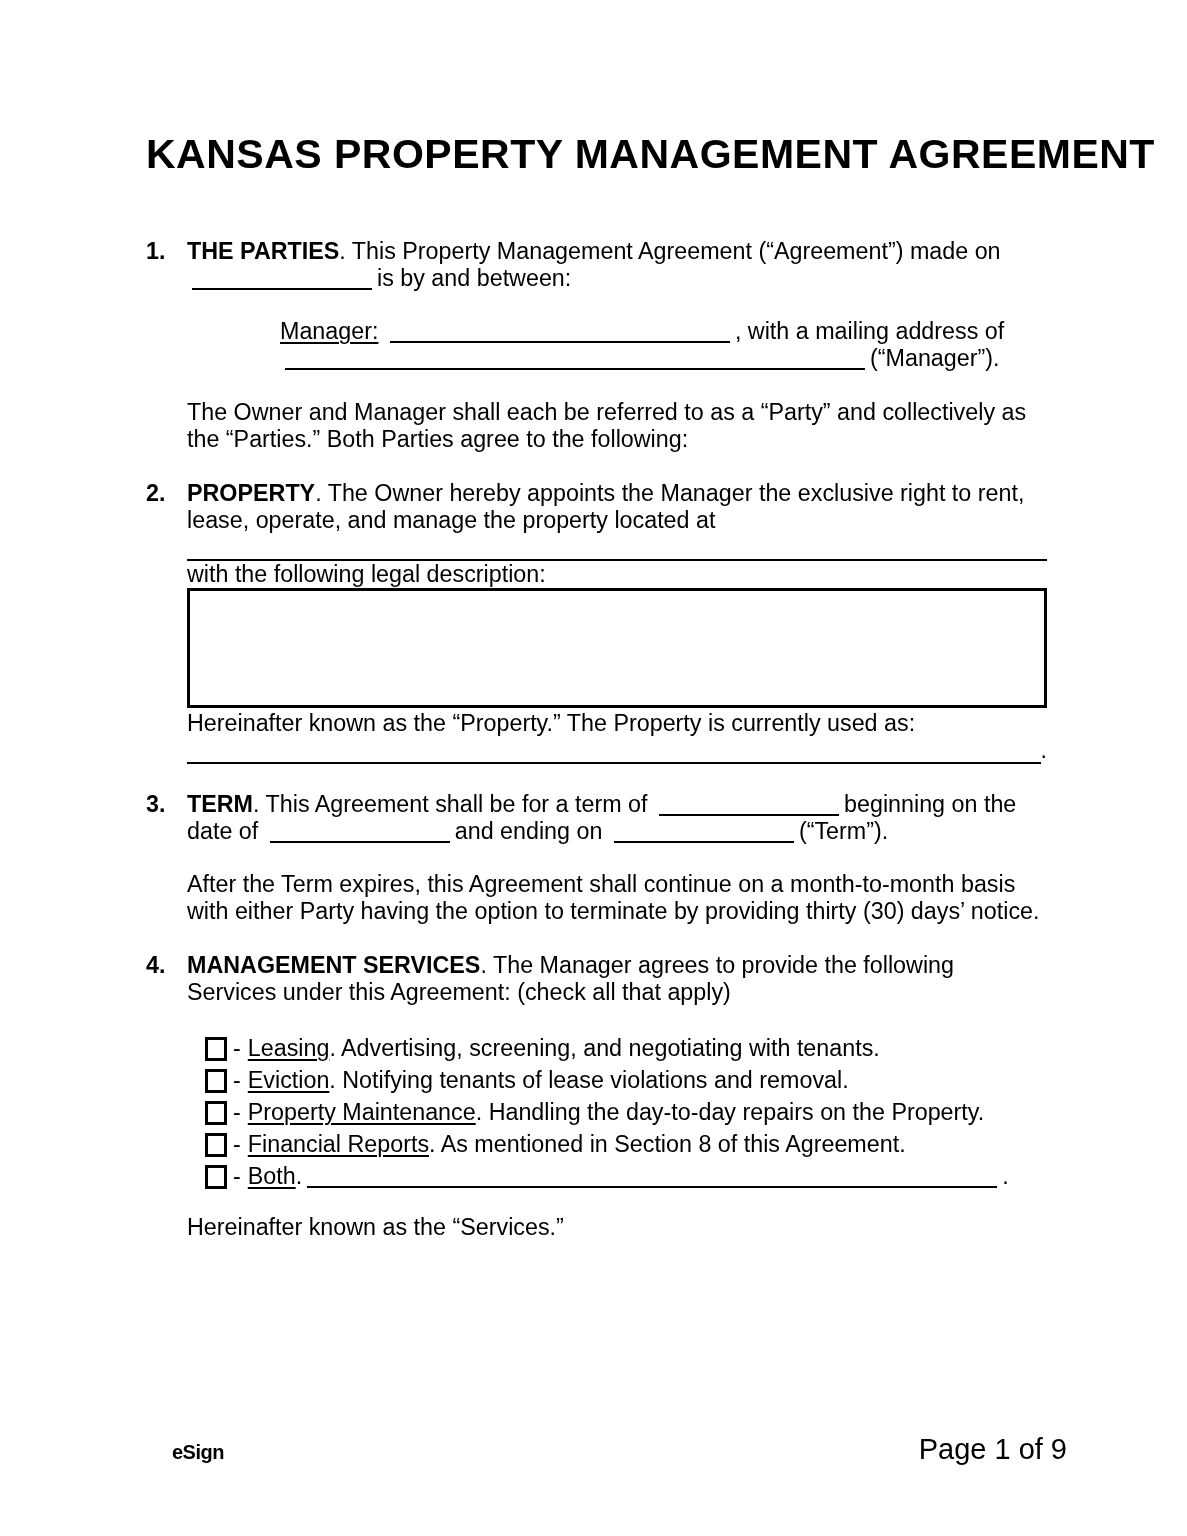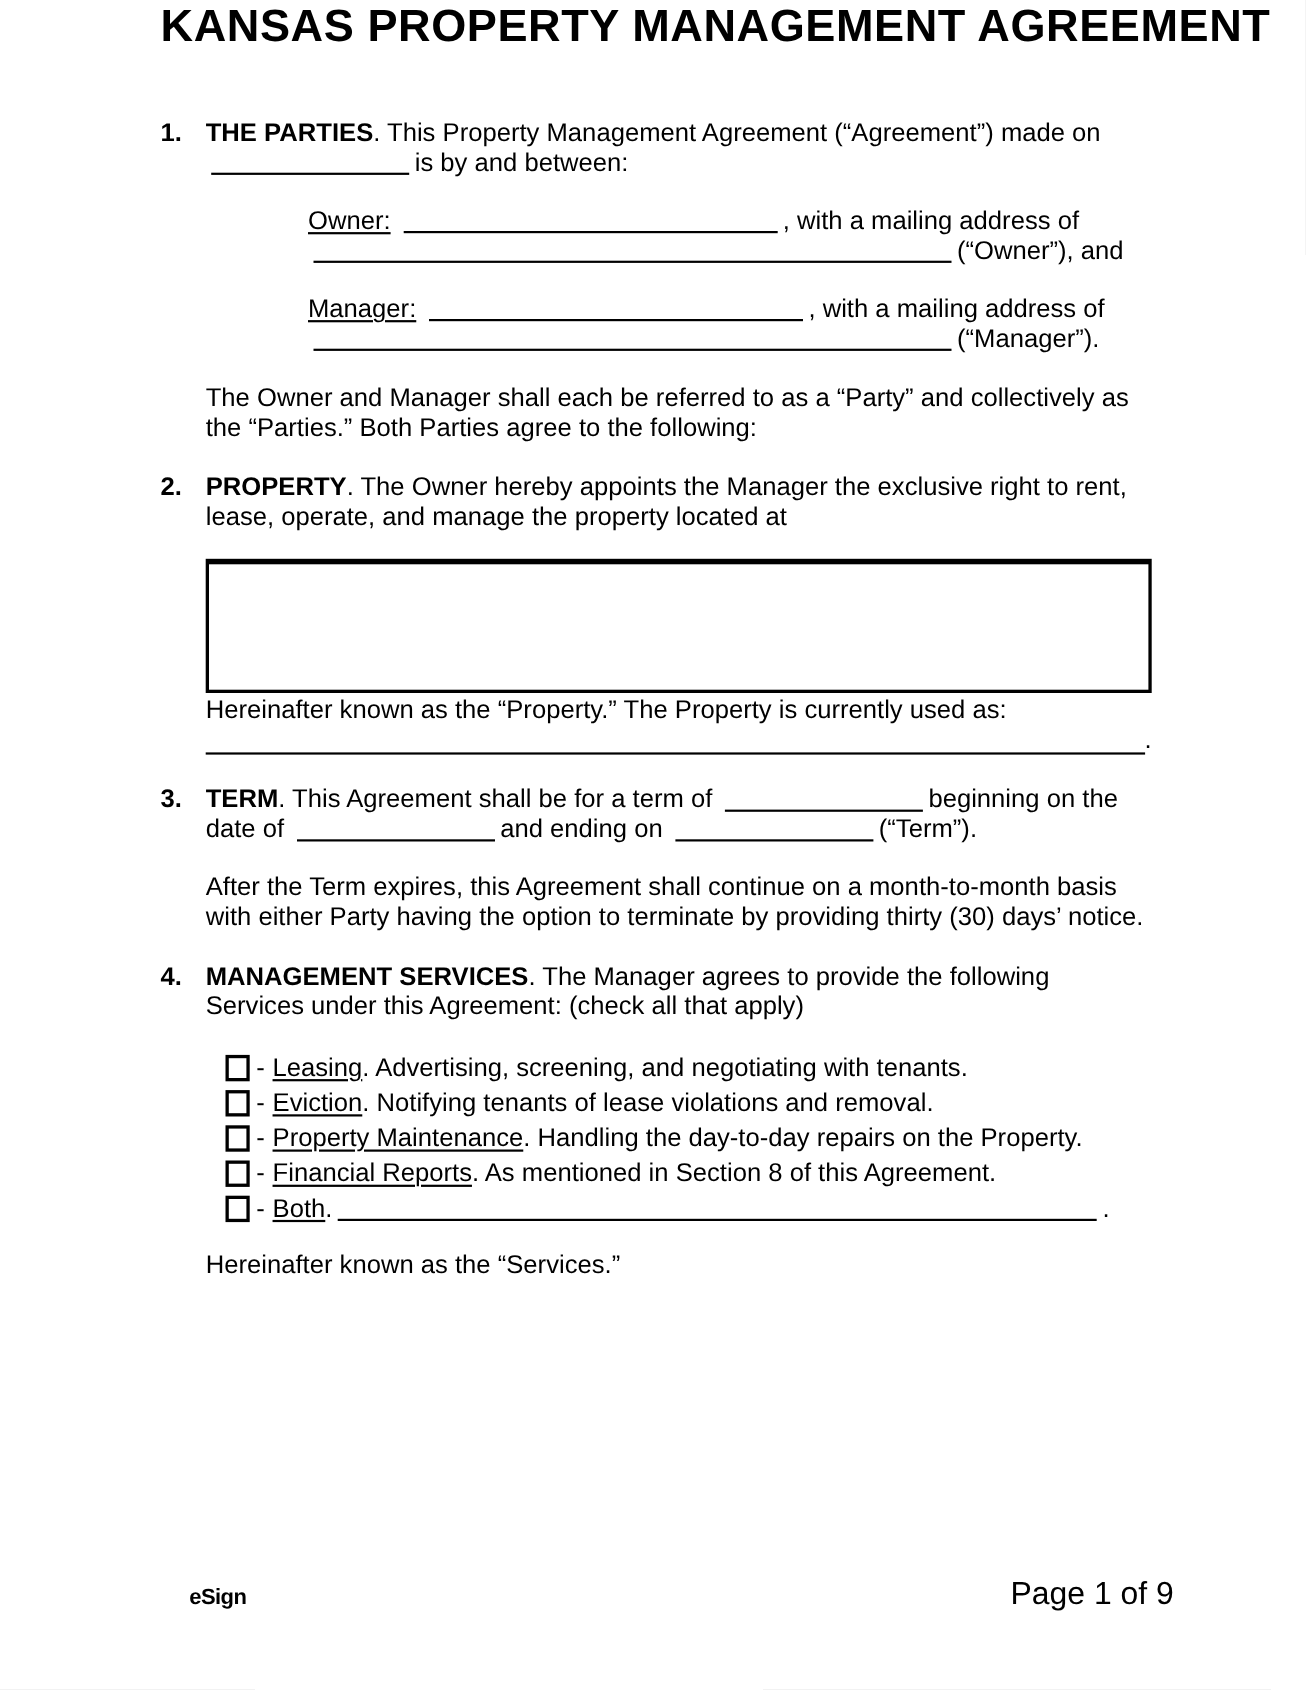--- a/index.html
+++ b/index.html
@@ -14,20 +14,21 @@
     line-height: 27px;
     color: #000;
     overflow: hidden;
   }
   .doc {
     margin-left: 146px;
     width: 901px; 
   }
   .title {
     margin: 0;
+    padding-top: 131px;
     text-align: center;
     font-size: 41px;
     line-height: 47px;
     font-weight: bold;
     letter-spacing: 0.5px;
     white-space: nowrap;
   }
   .sec { display: flex; }
   .num {
     flex: none;
@@ -109,45 +110,41 @@
     <h1 class="title">KANSAS PROPERTY MANAGEMENT AGREEMENT</h1>
 
     <div class="sec mt-s1">
       <span class="num">1.</span>
       <div class="sec-body">
         <p>
           <span class="hd">THE PARTIES</span><span>. This Property Management Agreement (“Agreement”) made on</span>
           <span class="bl w180"></span><span>is by and between:</span>
         </p>
 
-        <p class="party mt-par">
-          <span class="svc-label" style="margin-left:0">Owner:</span>
-          <span class="bl w340"></span><span>, with a mailing address of</span>
-          <span class="bl w580"></span><span>(“Owner”), and</span>
-        </p>
 
         <p class="party mt-par">
           <span class="svc-label" style="margin-left:0">Manager:</span>
           <span class="bl w340"></span><span>, with a mailing address of</span>
           <span class="bl w580"></span><span>(“Manager”).</span>
         </p>
 
         <p class="mt-sec">The Owner and Manager shall each be referred to as a “Party” and collectively as the “Parties.” Both Parties agree to the following:</p>
       </div>
     </div>
 
     <div class="sec mt-sec">
       <span class="num">2.</span>
       <div class="sec-body">
         <p>
           <span class="hd">PROPERTY</span><span>. The Owner hereby appoints the Manager the exclusive right to rent, lease, operate, and manage the property located at</span>
         </p>
         <div class="bl-row">
           <span class="bl-grow"></span>
         </div>
+        <p>with the following legal description:</p>
         <div class="legal-box"></div>
         <p class="mt-2">Hereinafter known as the “Property.” The Property is currently used as:</p>
         <div class="bl-row">
           <span class="bl-grow"></span>
           <span>.</span>
         </div>
       </div>
     </div>
 
     <div class="sec mt-sec">

